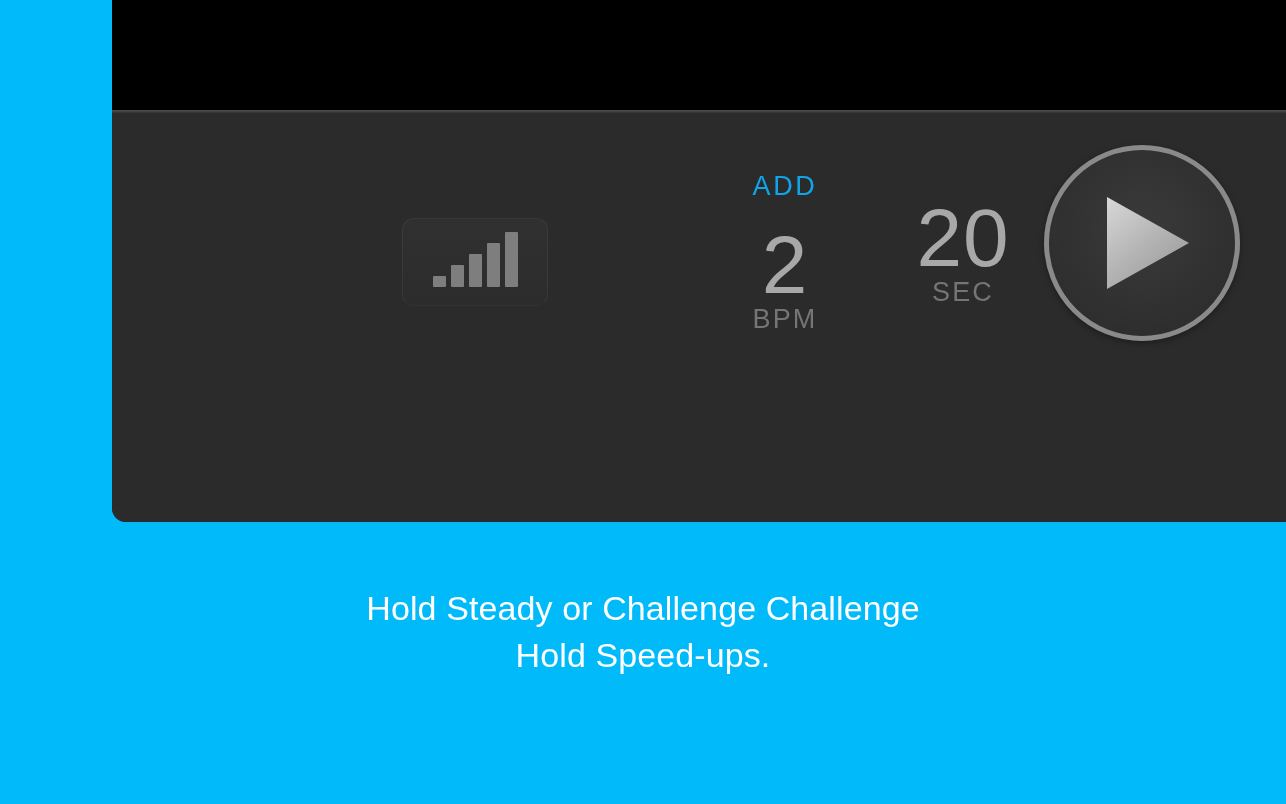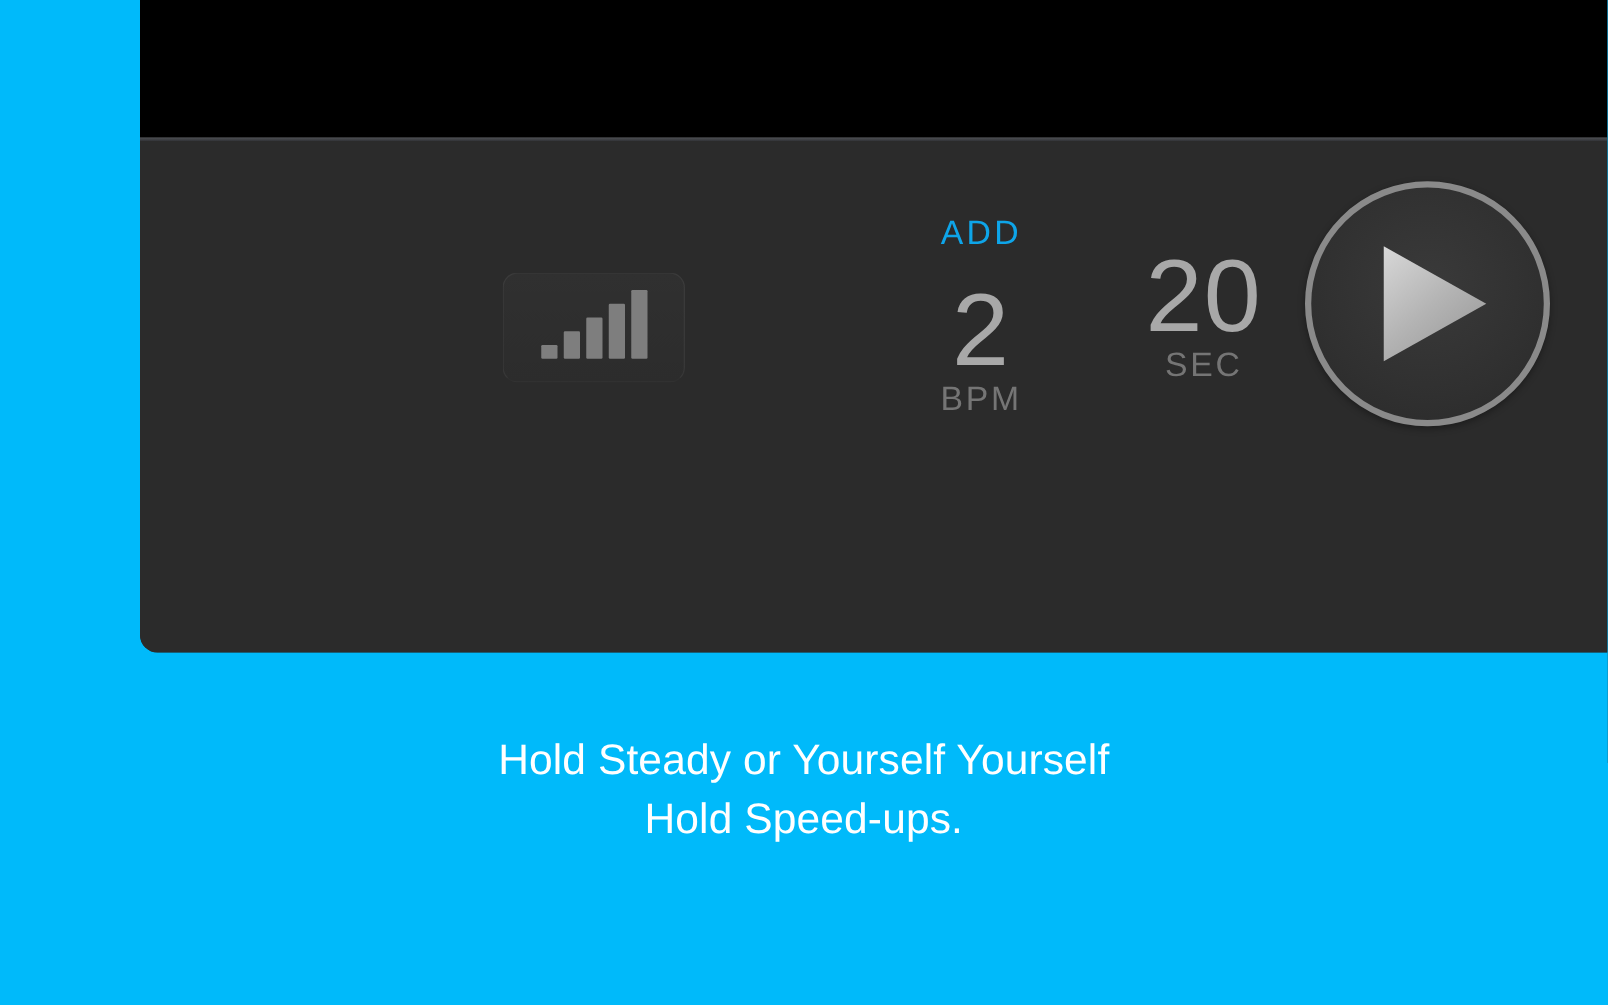--- a/index.html
+++ b/index.html
@@ -195,17 +195,17 @@
             </defs>
             <polygon points="2,2 84,48 2,94" fill="url(#playGrad)"></polygon>
           </svg>
         </span>
       </div>
 
     </div>
   </div>
 
   <div class="caption">
-    <div>Hold Steady or Yourself Yourself</div>
+    <div>Hold Steady or Challenge Challenge</div>
     <div>Hold Speed-ups.</div>
   </div>
 
 </div>
 
 </body></html>

